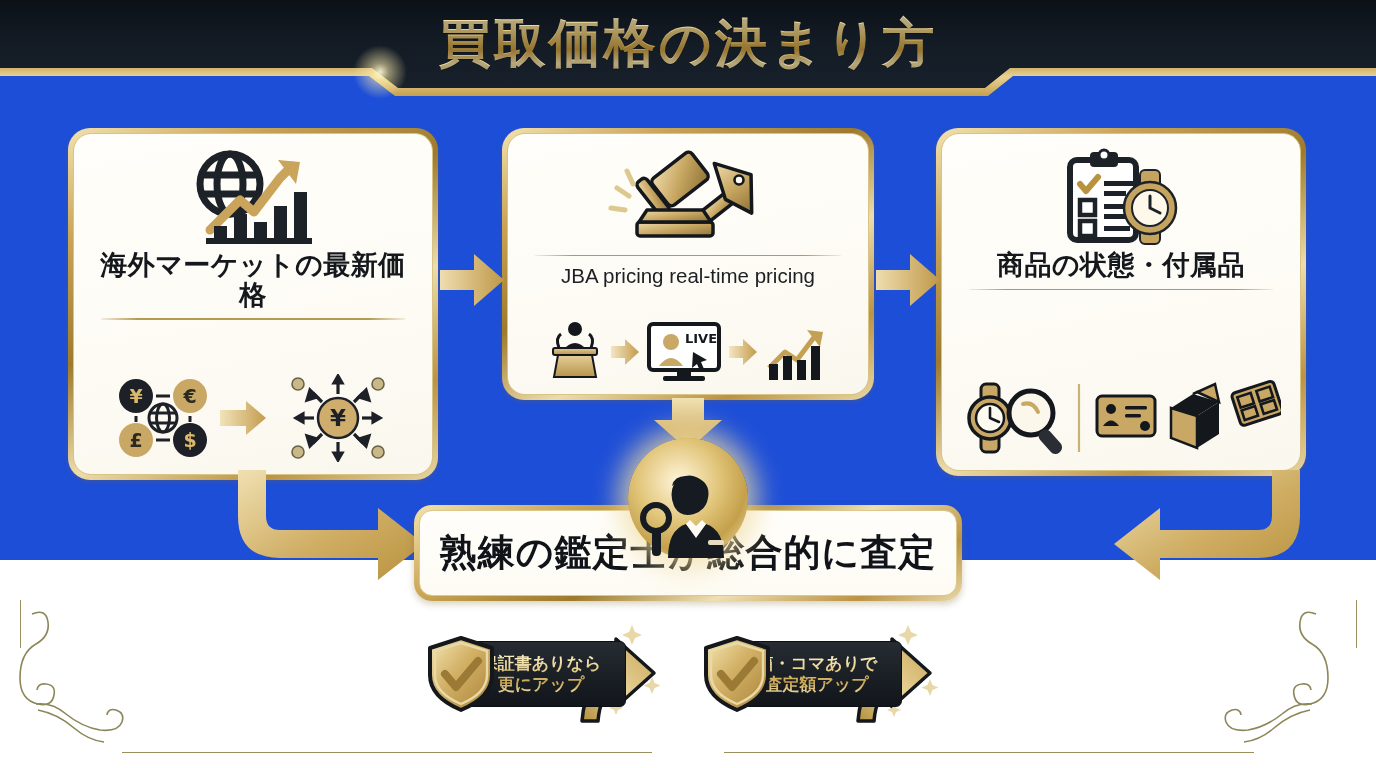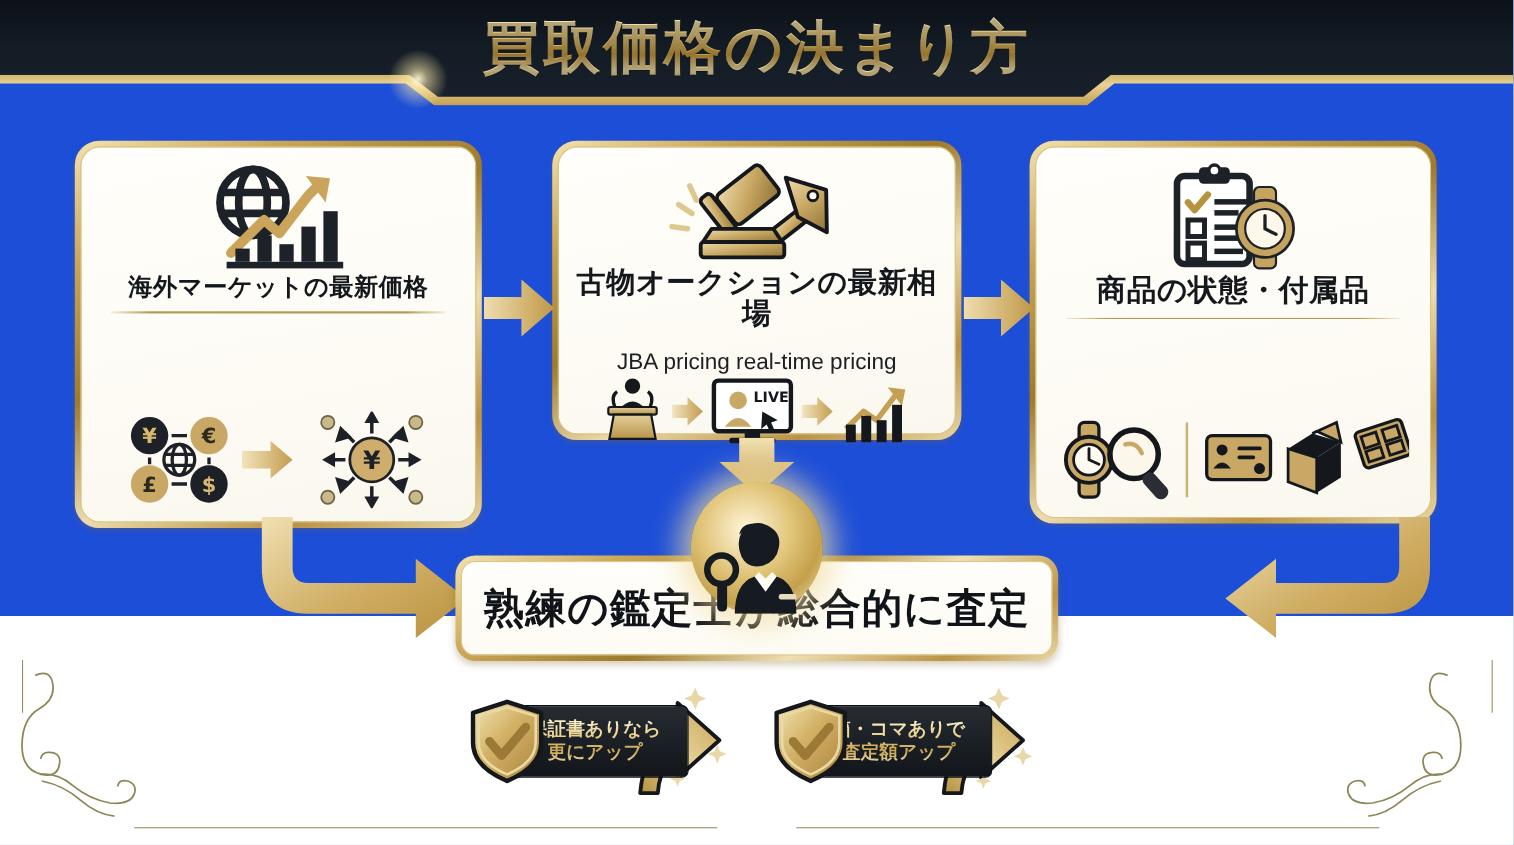--- a/index.html
+++ b/index.html
@@ -65,21 +65,21 @@
   #card2 { left: 502px; top: 128px; width: 372px; height: 272px; }
   #card3 { left: 936px; top: 128px; width: 370px; height: 348px; }
 
   .card-icon { height: 104px; display: flex; align-items: center; justify-content: center; }
   #card2 .card-icon { height: 100px; }
   .card-title {
     font-family: "DejaVu Sans", sans-serif;
     font-weight: 700; color: #14181d; text-align: center;
     letter-spacing: .5px; line-height: 1.1;
   }
-  #card1 .card-title { font-size: 22px; }
+  #card1 .card-title { font-size: 27px; }
   #card2 .card-title { font-size: 26.5px; }
   #card3 .card-title { font-size: 27px; }
   .card-rule {
     width: 92%; height: 1.4px; margin: 9px 0 8px;
     background: linear-gradient(90deg, rgba(190,160,85,.15), #b59a52 12%, #b59a52 88%, rgba(190,160,85,.15));
   }
   .card-sub {
     font-size: 20.5px; color: #1c1f24; text-align: center; line-height: 1.2;
     font-family: "Liberation Sans", sans-serif; font-weight: 400;
   }
@@ -274,21 +274,20 @@
             <path d="M44 62 h56 l8 12 h-72 z"></path>
           </g>
           <circle cx="136" cy="32" r="4.5" fill="#fffdf6" stroke="#14181d" stroke-width="2.6"></circle>
           <g stroke="#ddc98f" stroke-width="5" stroke-linecap="round">
             <path d="M26 48 l-12 -8"></path>
               <path d="M22 62 l-14 -2"></path>
               <path d="M30 36 l-6 -13"></path>
           </g>
         </svg>
       </div>
-      <div class="card-title">古物オークションの最新相場</div>
       <div class="card-rule"></div>
       <div class="card-sub">JBA pricing real-time pricing</div>
       <div class="card-visual">
         <svg width="310" height="62" viewBox="0 0 310 62">
           <defs>
             <linearGradient id="pg" x1="0" y1="0" x2="0" y2="1">
               <stop offset="0%" stop-color="#e4cf9a"></stop>
                 <stop offset="100%" stop-color="#b89449"></stop>
             </linearGradient>
             <linearGradient id="ag" x1="0" y1="0" x2="1" y2="0">

